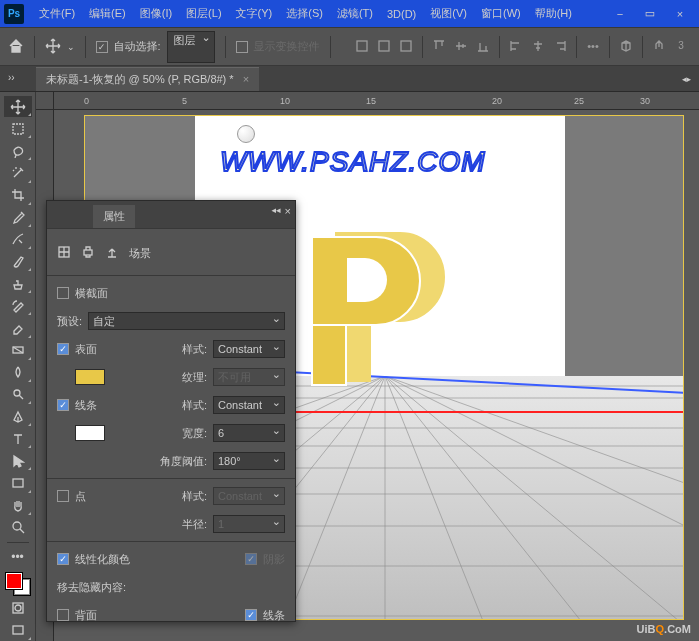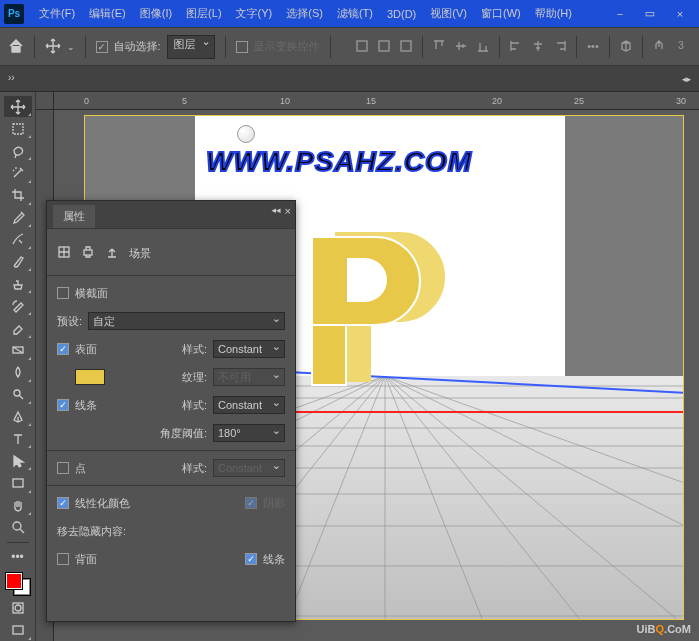--- a/index.html
+++ b/index.html
@@ -6,21 +6,21 @@
 body{background:#535353;width:699px;height:641px;overflow:hidden;position:relative;}
 .menubar{background:#1d4ed8;height:28px;display:flex;align-items:center;padding:0 4px;border-bottom:1px solid #383838;}
 .menubar .ps-logo{width:20px;height:20px;background:#001e36;color:#31a8ff;display:flex;align-items:center;justify-content:center;font-weight:bold;font-size:10px;margin-right:8px;border-radius:2px;}
 .menubar .menu-item{padding:4px 7px;cursor:default;}
 .menubar .spacer{flex:1;}
 .menubar .win-btn{width:30px;height:20px;display:flex;align-items:center;justify-content:center;}
 .optionsbar{background:#535353;height:38px;display:flex;align-items:center;padding:0 8px;gap:6px;border-bottom:1px solid #383838;}
 .optionsbar .sep{width:1px;height:22px;background:#383838;margin:0 4px;}
 .optionsbar .checkbox{width:12px;height:12px;border:1px solid #999;display:inline-flex;align-items:center;justify-content:center;}
 .optionsbar .checkbox.checked::after{content:"✓";color:#ccc;font-size:9px;}
-.optionsbar select{background:#3f3f3f;border:1px solid #2a2a2a;color:#ccc;padding:2px 18px 8px 6px;font-size:11px;appearance:none;}
+.optionsbar select{background:#3f3f3f;border:1px solid #2a2a2a;color:#ccc;padding:2px 18px 16px 6px;font-size:11px;appearance:none;}
 .optionsbar .sel-wrap{position:relative;display:inline-block;}
 .optionsbar .sel-wrap::after{content:"⌄";position:absolute;right:4px;top:0;color:#ccc;pointer-events:none;}
 .optionsbar .disabled-text{color:#6a6a6a;}
 .optionsbar .align-group{display:flex;gap:2px;margin-left:auto;}
 .optionsbar .align-btn{width:20px;height:20px;display:flex;align-items:center;justify-content:center;opacity:.6;}
 .doc-tabbar{background:#424242;height:26px;display:flex;align-items:center;padding-left:36px;border-bottom:1px solid #2a2a2a;position:relative;}
 .doc-tabbar .collapse-icon{position:absolute;left:8px;top:6px;font-size:10px;}
 .doc-tab{background:#535353;padding:4px 10px;font-size:11px;color:#eee;border-top:1px solid #666;}
 .doc-tab .close{margin-left:6px;color:#999;}
 .doc-tabbar .right-icons{margin-left:auto;display:flex;gap:2px;padding-right:4px;}
@@ -37,34 +37,34 @@
 .ruler-h{position:absolute;left:18px;right:0;top:0;height:18px;background:#535353;border-bottom:1px solid #2a2a2a;display:flex;}
 .ruler-h .tick{position:absolute;top:4px;font-size:9px;color:#bbb;}
 .ruler-v{position:absolute;left:0;top:18px;bottom:0;width:18px;background:#535353;border-right:1px solid #2a2a2a;}
 .ruler-corner{position:absolute;left:0;top:0;width:18px;height:18px;background:#535353;border-right:1px solid #2a2a2a;border-bottom:1px solid #2a2a2a;}
 .canvas-area{position:absolute;left:18px;top:18px;right:0;bottom:0;background:#5a5a5a;}
 .page{position:absolute;left:30px;top:5px;width:600px;height:505px;border:1px solid #e8c848;background:#7a7a7a;overflow:hidden;}
 .white-board{position:absolute;left:110px;top:0;width:370px;height:510px;background:#fff;}
 .grid-floor{position:absolute;left:0;right:0;top:260px;bottom:0;background:linear-gradient(to bottom,#e8e8e8 0%,#bfbfbf 100%);}
 .axis-red{position:absolute;left:0;right:0;top:295px;height:2px;background:#ff2020;}
 .axis-blue{position:absolute;left:0;right:0;top:260px;height:2px;background:#3a5dff;transform:skewY(3deg);}
-.watermark{position:absolute;left:121px;top:30px;font-size:28px;font-weight:700;font-style:italic;color:#000000;-webkit-text-stroke:2px #2040e0;letter-spacing:1px;}
+.watermark{position:absolute;left:135px;top:30px;font-size:28px;font-weight:400;font-style:italic;color:#fef9c3;-webkit-text-stroke:2px #2040e0;letter-spacing:1px;}
 .letter-p{position:absolute;left:226px;top:120px;width:160px;height:170px;}
 .letter-p .bowl{position:absolute;left:0;top:0;width:110px;height:90px;border-radius:0 45px 45px 0;background:#e8c848;border:2px solid #fff;}
 .letter-p .stem{position:absolute;left:0;top:0;width:36px;height:150px;background:#e8c848;border:2px solid #fff;}
 .letter-p .hole{position:absolute;left:36px;top:22px;width:40px;height:44px;border-radius:0 22px 22px 0;background:#fff;}
 .letter-p.shadow{left:250px;top:116px;}
 .letter-p.shadow .bowl,.letter-p.shadow .stem{background:#f0d870;border-color:#f0d870;}
 .cursor-ball{position:absolute;left:152px;top:9px;width:18px;height:18px;border-radius:50%;background:radial-gradient(circle at 30% 30%,#fff,#ddd);border:1px solid #999;}
 .bottom-watermark{position:absolute;right:8px;bottom:4px;font-size:16px;font-weight:bold;color:#2c8cd0;}
 .bottom-watermark .o{color:#ff8c00;}
 
 .panel{position:absolute;left:46px;top:200px;width:250px;height:422px;background:#535353;border:1px solid #2a2a2a;box-shadow:0 2px 8px rgba(0,0,0,.5);}
 .panel-tabbar{height:28px;background:#424242;display:flex;align-items:center;padding:0 6px;border-bottom:1px solid #383838;position:relative;}
-.panel-tabbar .tab{background:#535353;padding:4px 10px;margin-top:4px;}
+.panel-tabbar .tab{background:#535353;padding:4px 10px;margin-top:4px;margin-left:40px;}
 .panel-tabbar .right{position:absolute;right:4px;top:4px;display:flex;gap:4px;}
 .panel-body{padding:12px 10px;}
 .panel-row{display:flex;align-items:center;gap:6px;margin:6px 0;min-height:22px;}
 .panel-row .label{width:48px;text-align:right;color:#ccc;margin-left:21px;}
 .panel-row .label-left{color:#ccc;}
 .panel select,.panel input[type=text]{background:#3f3f3f;border:1px solid #2a2a2a;color:#ccc;padding:2px 4px;font-size:11px;width:72px;}
 .panel select{appearance:none;padding-right:16px;}
 .panel .sel-wrap{position:relative;display:inline-block;}
 .panel .sel-wrap::after{content:"⌄";position:absolute;right:4px;top:0;color:#ccc;pointer-events:none;}
 .panel .swatch{width:30px;height:16px;border:1px solid #2a2a2a;}
@@ -178,20 +178,24 @@
         <svg width="14" height="14">
           <path d="M4 10 V5 L7 2 L10 5 V10 M7 2 V8"></path>
         </svg>
       </span>
     <span class="align-btn" style="font-size:10px;">3</span>
   </div>
 </div>
 
 <div class="doc-tabbar">
   <span class="collapse-icon">››</span>
+  <div class="doc-tab">
+    <span>未标题-1-恢复的 @ 50% (P, RGB/8#) *</span>
+    <span class="close">×</span>
+  </div>
   <div class="right-icons">
     <span style="font-size:9px;padding:4px;">◂▸</span>
   </div>
 </div>
 
 <div class="main">
 
   <div class="toolbar">
     <div class="tool active">
         <svg width="16" height="16">
@@ -337,21 +341,21 @@
 
   <div class="canvas-wrap">
     <div class="ruler-corner"></div>
     <div class="ruler-h">
       <span class="tick" style="left:30px">0</span>
       <span class="tick" style="left:128px">5</span>
       <span class="tick" style="left:226px">10</span>
       <span class="tick" style="left:312px">15</span>
       <span class="tick" style="left:438px">20</span>
       <span class="tick" style="left:520px">25</span>
-      <span class="tick" style="left:622px">30</span>
+      <span class="tick" style="left:586px">30</span>
     </div>
     <div class="ruler-v"></div>
 
     <div class="canvas-area">
       <div class="page">
         <div class="white-board"></div>
         <div class="grid-floor">
           <svg width="600" height="250" style="position:absolute;left:0;top:0;">
             <g stroke="#8a8a8a" stroke-width="0.6">
               <line x1="0" y1="0" x2="0" y2="250"></line>
@@ -446,33 +450,44 @@
     </div>
 
     <div class="panel-row">
       <span class="chk checked"></span>
       <span>线条</span>
       <span style="flex:1"></span>
       <span class="label">样式:</span>
       <span class="sel-wrap"><select><option>Constant</option></select></span>
     </div>
     <div class="panel-row indent">
+      <span class="swatch" style="background:#fff"></span>
+      <span style="flex:1"></span>
+      <span class="label">宽度:</span>
+      <span class="sel-wrap"><input type="text" value="6" style=""></span>
+    </div>
+    <div class="panel-row indent">
       <span style="flex:1"></span>
       <span class="label" style="width:60px">角度阈值:</span>
       <span class="sel-wrap"><input type="text" value="180°" style=""></span>
     </div>
     <div class="hr"></div>
 
     <div class="panel-row disabled">
       <span class="chk"></span>
       <span>点</span>
       <span style="flex:1"></span>
       <span class="label">样式:</span>
       <span class="sel-wrap"><select disabled=""><option>Constant</option></select></span>
     </div>
+    <div class="panel-row indent disabled">
+      <span style="flex:1"></span>
+      <span class="label">半径:</span>
+      <span class="sel-wrap"><input type="text" disabled="" value="1" style=""></span>
+    </div>
     <div class="hr"></div>
 
     <div class="panel-row">
       <span class="chk checked"></span>
       <span>线性化颜色</span>
       <span style="flex:1"></span>
       <span class="chk checked" style="opacity:.5"></span>
       <span class="disabled">阴影</span>
     </div>
     <div class="panel-row">

